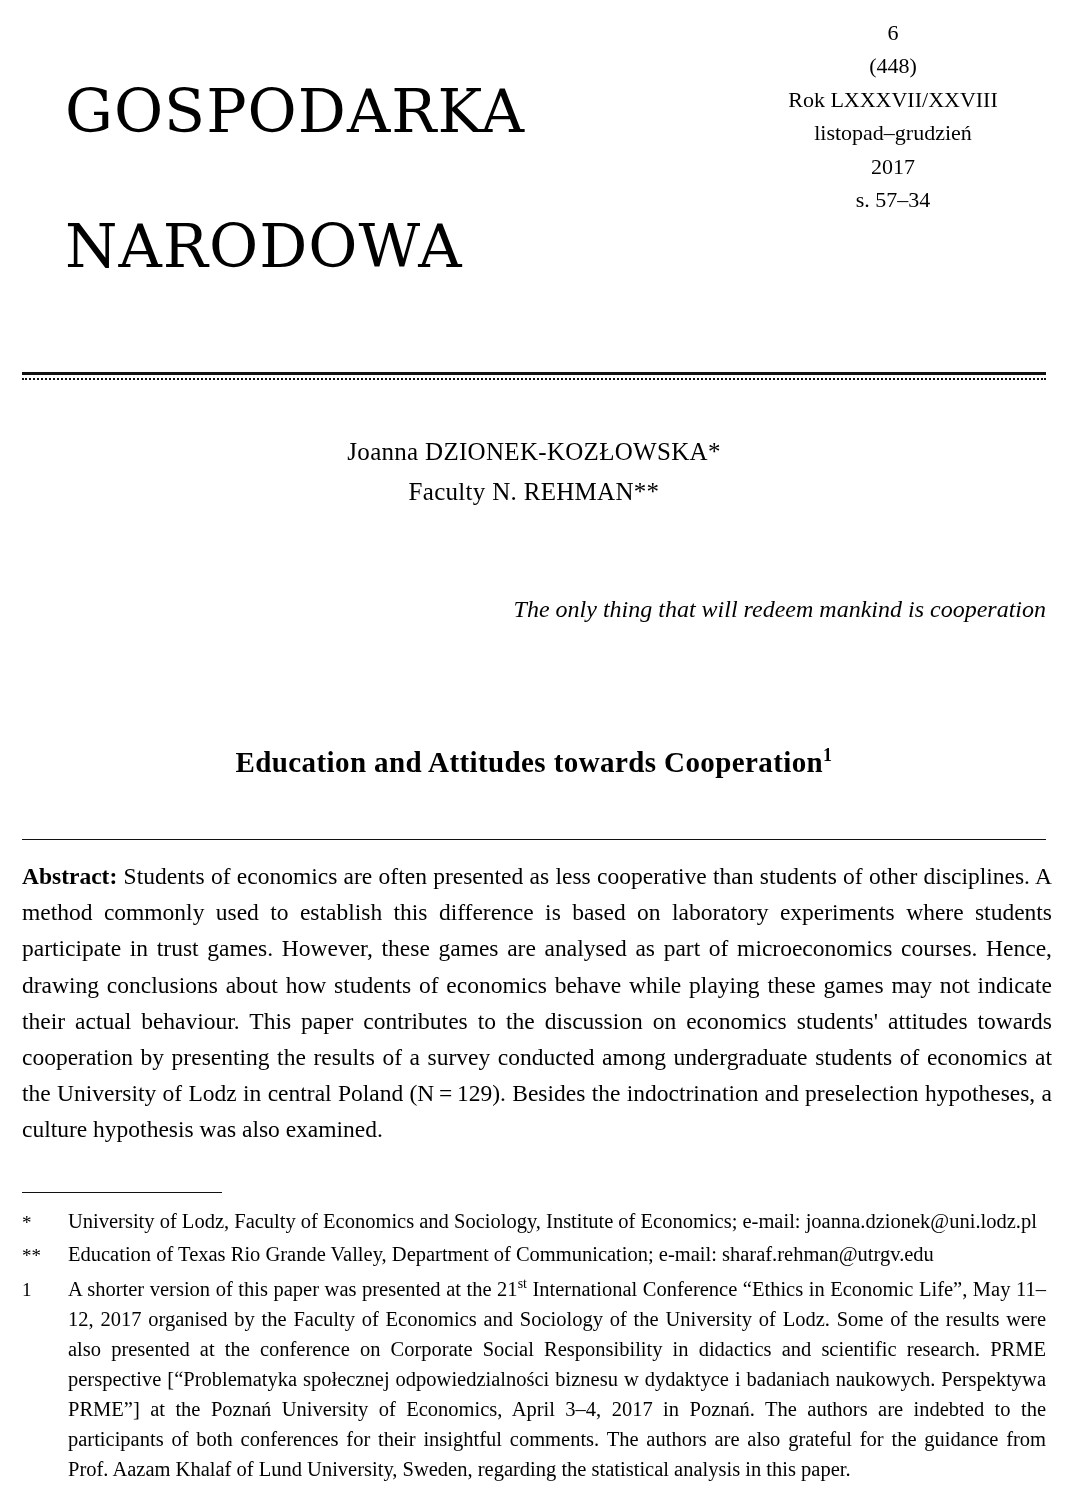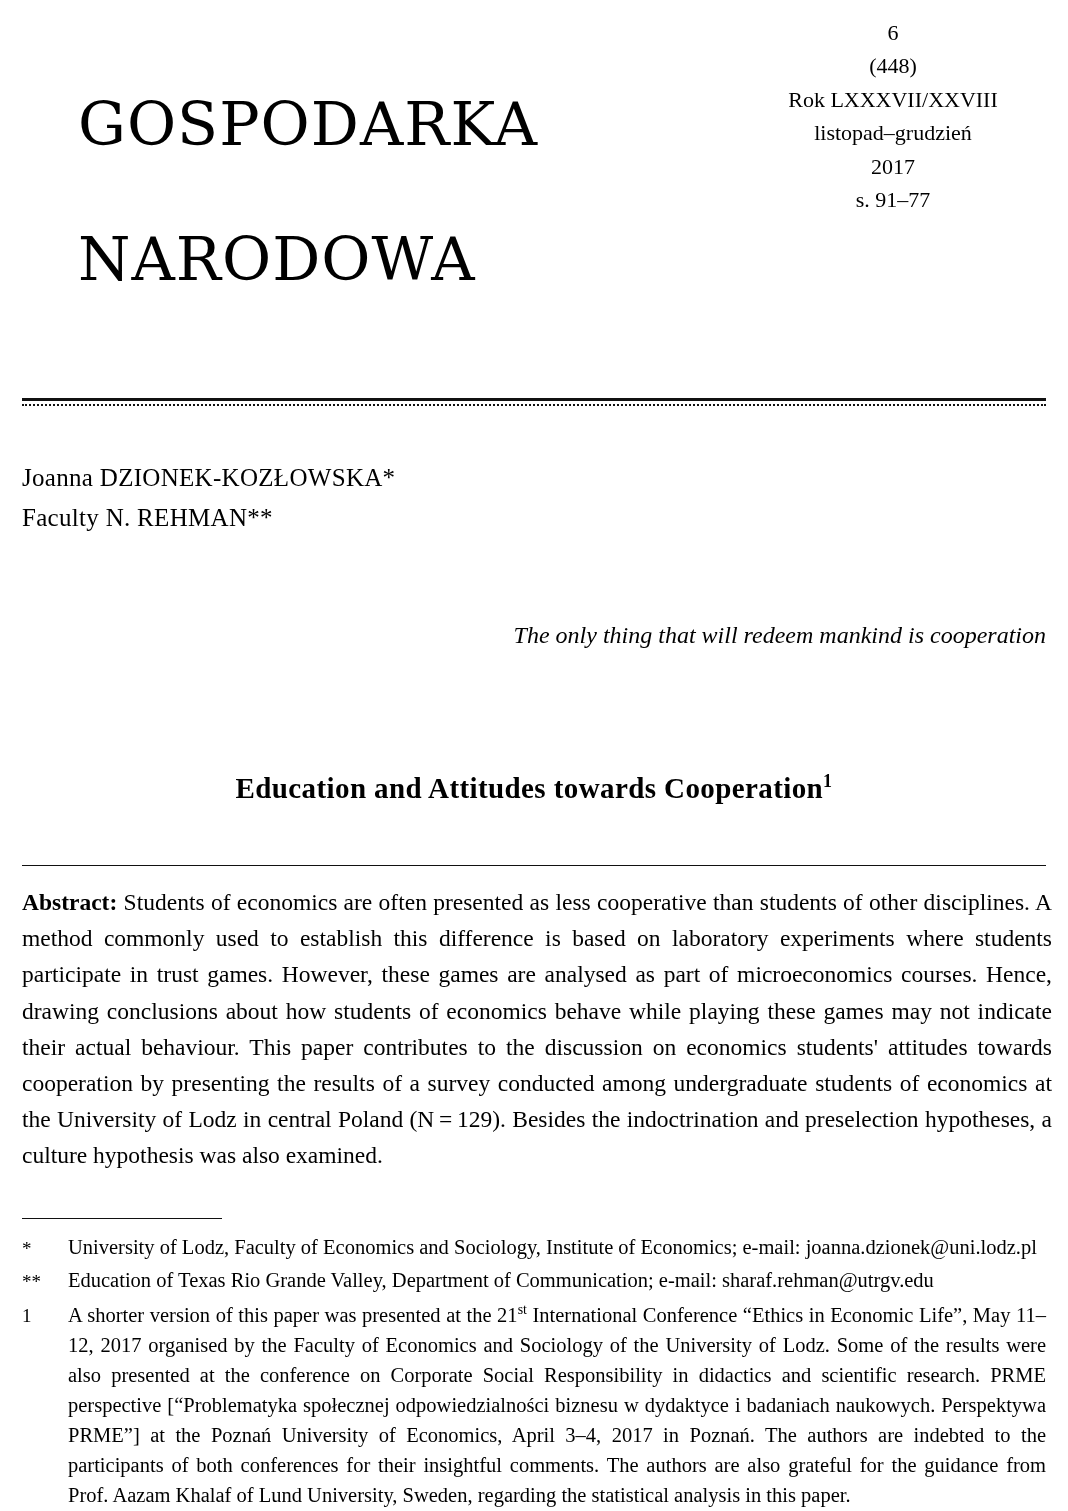--- a/index.html
+++ b/index.html
@@ -31,21 +31,21 @@
     justify-content: space-between;
     padding: 8px 22px 0 22px;
     box-sizing: border-box;
   }
   .journal-title {
     font-family: "DejaVu Serif", serif;
     font-size: 60px;
     line-height: 1.12;
     letter-spacing: 1px;
     font-weight: 400;
-    margin: 16px;
+    margin: 3px;
     padding-left: 40px;
     white-space: pre-line;
   }
   .journal-title .line {
     display: block;
   }
   .issue-block {
     text-align: center;
     font-size: 22px;
     line-height: 1.52;
@@ -64,20 +64,21 @@
     border-bottom: 2px dotted #111;
     height: 3px;
   }
 
   
   .authors {
     margin: 52px 22px 0 22px;
     font-size: 25px;
     line-height: 1.62;
     letter-spacing: 0.3px;
+    text-align: center;
   }
 
   
   .epigraph {
     margin: 78px 22px 12px 22px;
     text-align: right;
     font-size: 24px;
     line-height: 1.5;
   }
   .epigraph .quote {
@@ -162,21 +163,21 @@
     <div class="journal-title">
       <span class="line">GOSPODARKA</span>
       <span class="line">NARODOWA</span>
     </div>
     <div class="issue-block">
       <div>6</div>
       <div>(448)</div>
       <div>Rok LXXXVII/XXVIII</div>
       <div>listopad–grudzień</div>
       <div>2017</div>
-      <div>s.  91–77</div>
+      <div>s.  57–34</div>
     </div>
   </div>
 
   <div class="rule-dotted"></div>
 
   <div class="authors">
     <div>Joanna DZIONEK-KOZŁOWSKA*</div>
     <div>Faculty N. REHMAN**</div>
   </div>
 

